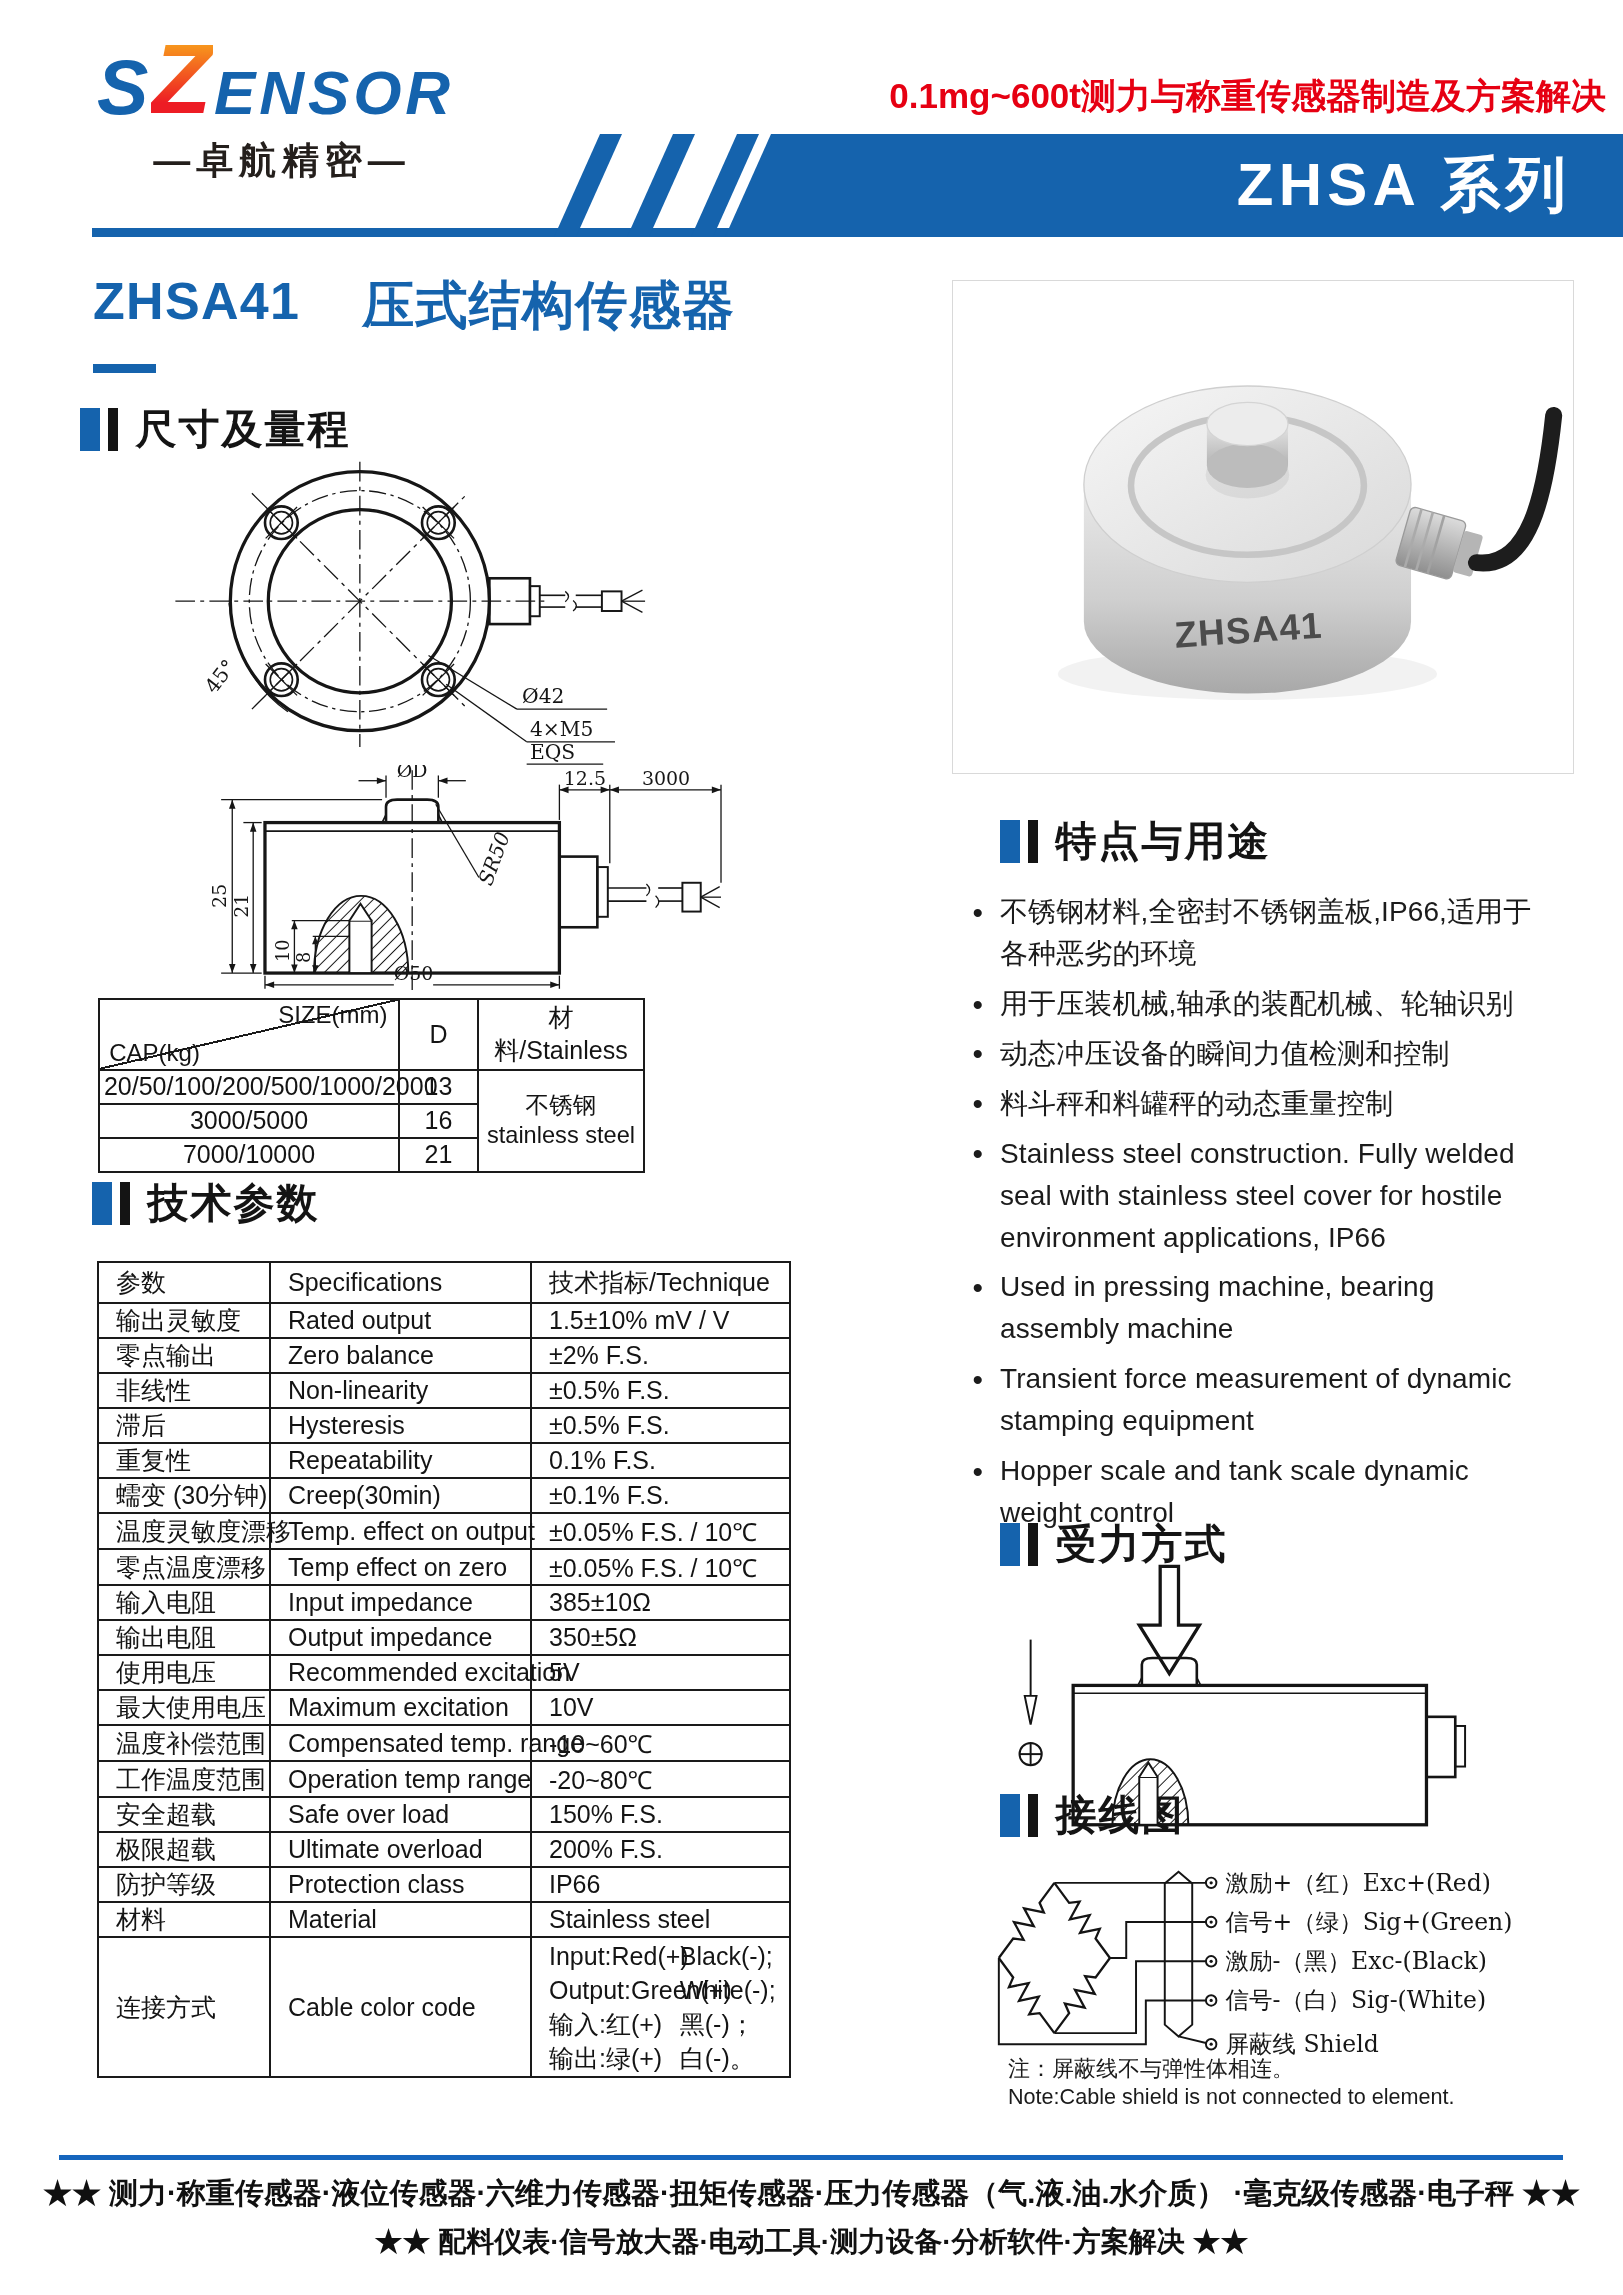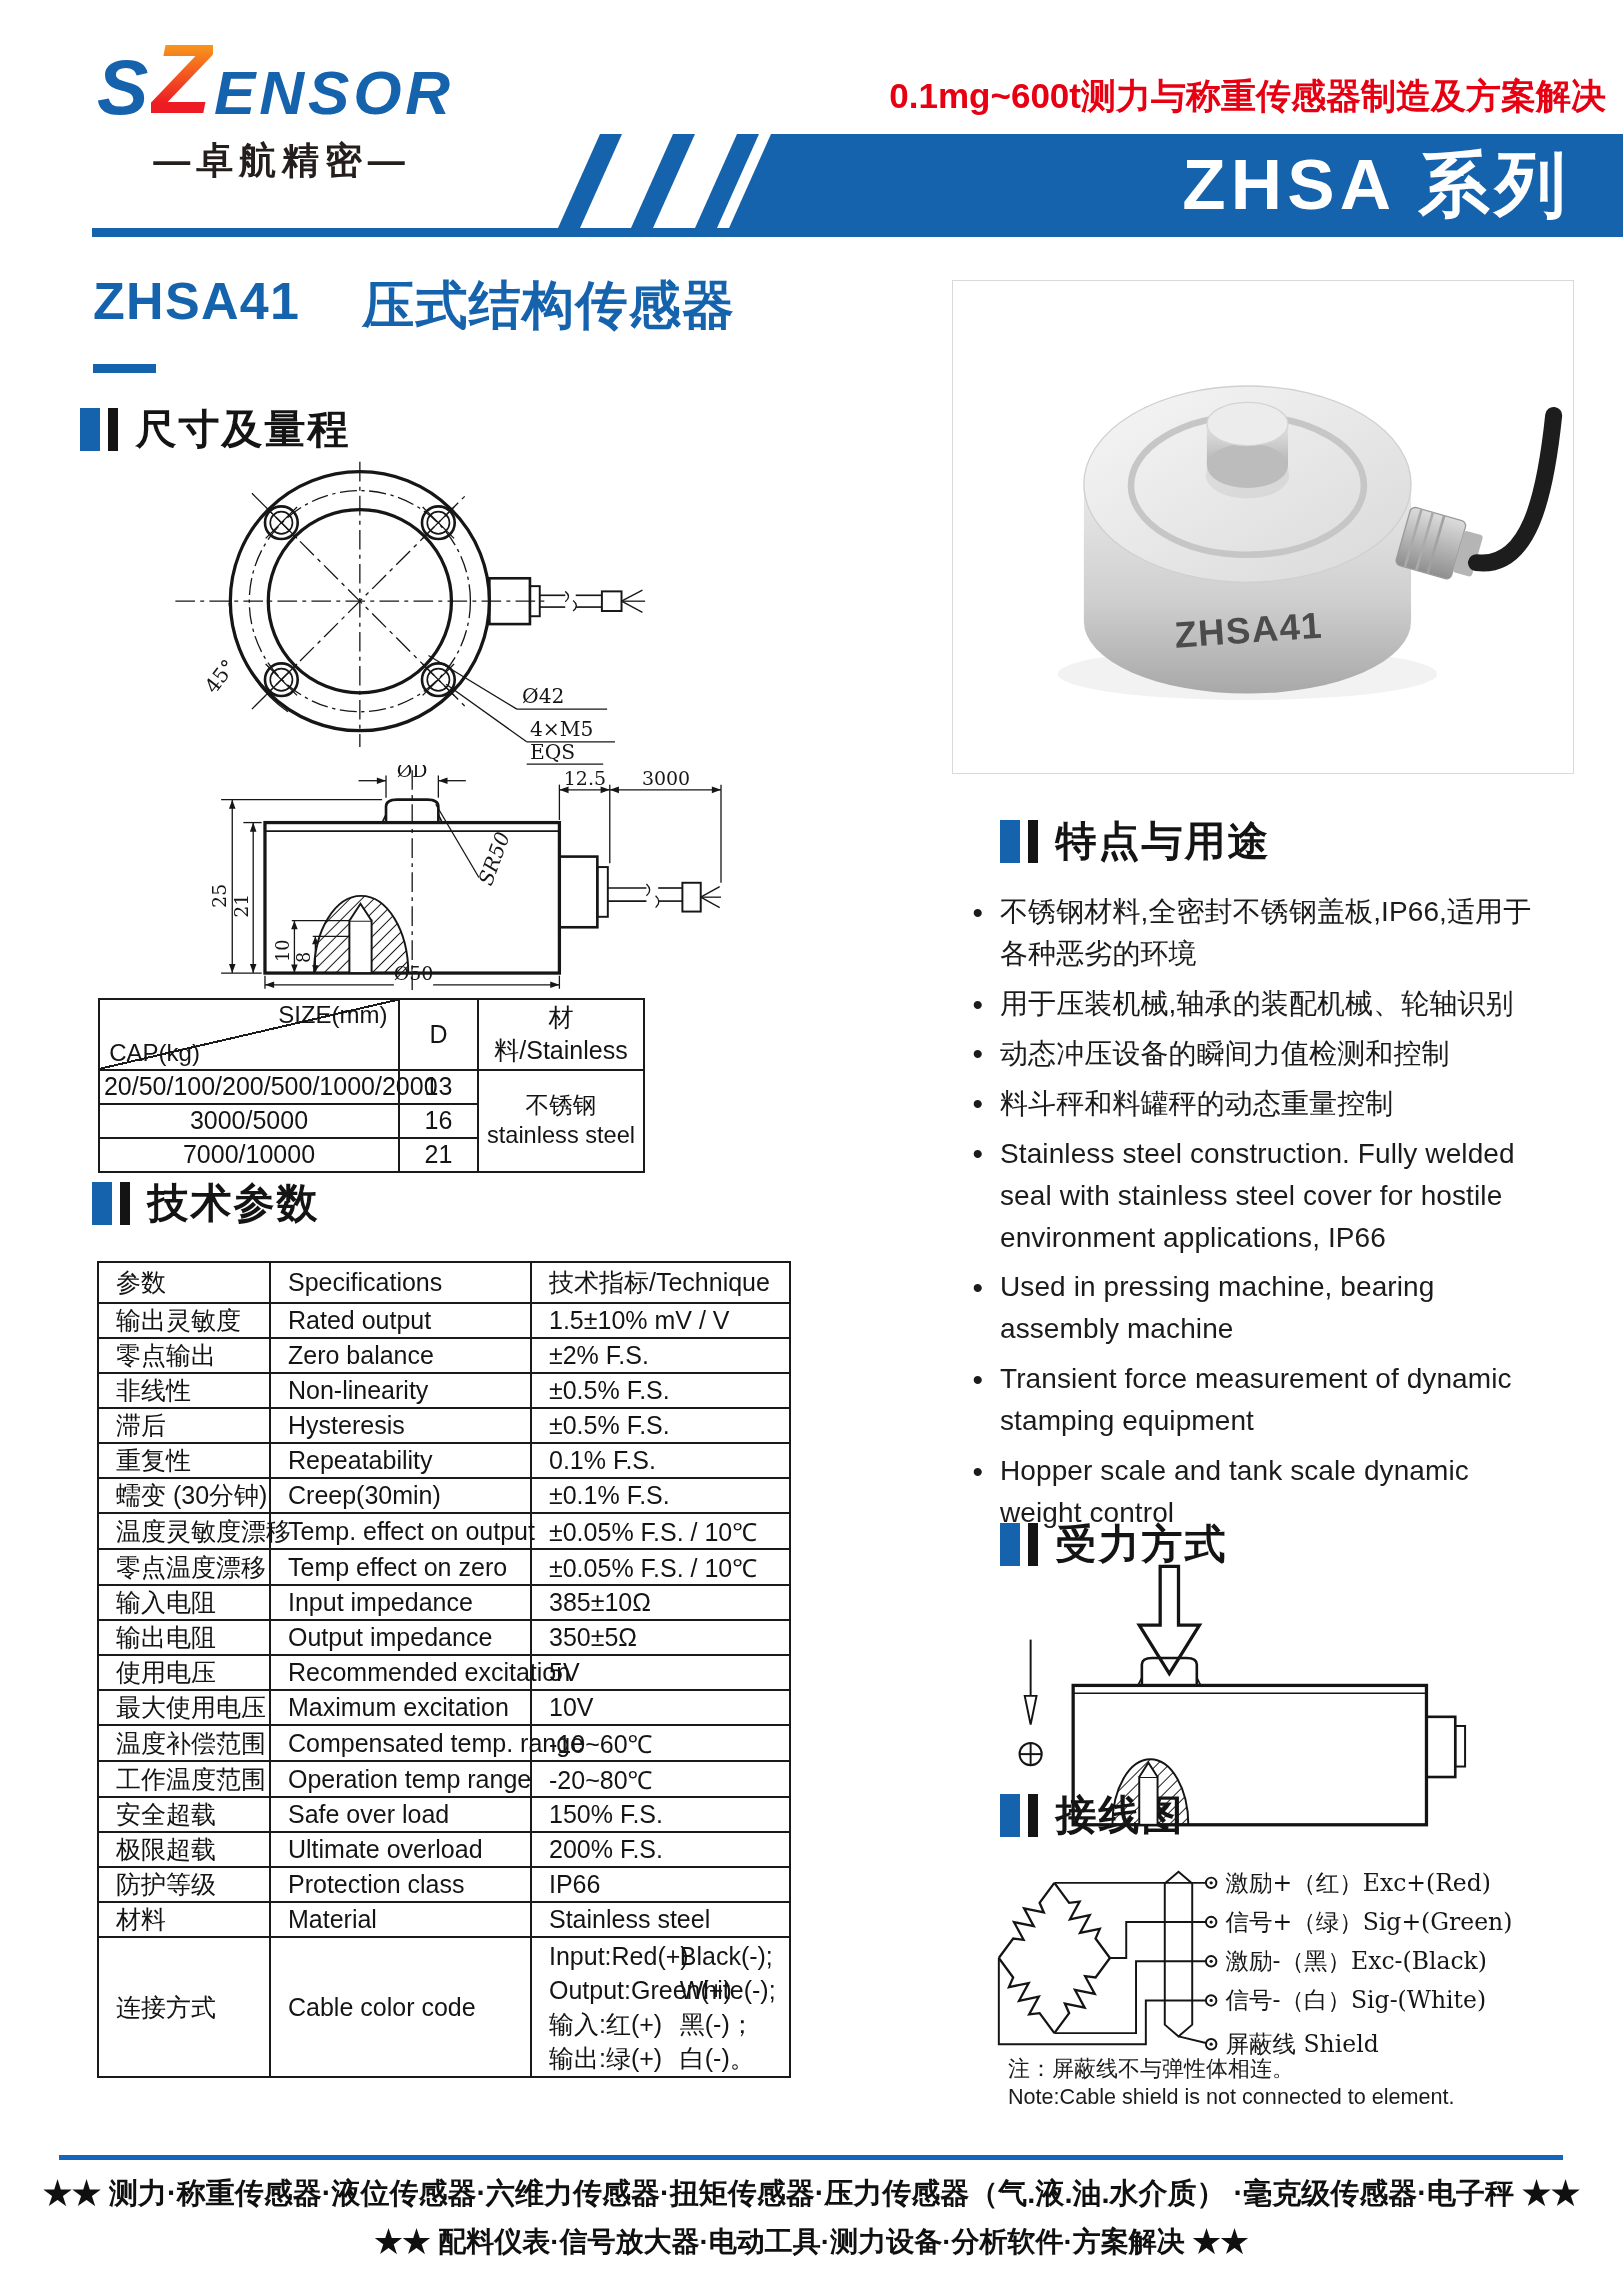--- a/index.html
+++ b/index.html
@@ -20,21 +20,21 @@
   .logo-word .lrest{font-size:62px; letter-spacing:3.9px;}
   .logo-sub{margin-top:17px; text-align:center; font-size:37px; font-weight:800; letter-spacing:5.9px; color:#241f1c; white-space:nowrap;}
   .tagline{position:absolute; right:17px; top:73px; font-size:35px; font-weight:800; color:var(--red); white-space:nowrap;}
   .header-rule{position:absolute; left:92px; right:0; top:228px; height:8.5px; background:var(--brand);}
   .stripe{position:absolute; top:134px; height:103px; width:68px; background:var(--brand);
           clip-path:polygon(46px 0,68px 0,22px 100%,0 100%);}
   .s1{left:554px;} .s2{left:627px;} .s3{left:691px;}
   .banner{position:absolute; top:134px; left:725px; right:0; height:103px; background:var(--brand);
           clip-path:polygon(46px 0,100% 0,100% 100%,0 100%);
           display:flex; align-items:center; justify-content:flex-end; padding-right:52px;
-          color:#fff; font-size:71px; font-weight:800; letter-spacing:5.2px; white-space:nowrap;}
+          color:#fff; font-size:60px; font-weight:800; letter-spacing:5.2px; white-space:nowrap;}
   
   .title{position:absolute; left:93px; top:271px; display:flex; gap:62px; color:var(--brand);
          font-size:52px; font-weight:900; letter-spacing:1.3px; white-space:nowrap;}
   .title-underline{position:absolute; left:93px; top:364px; width:63px; height:8.5px; background:var(--brand);}
   
   .sec{position:absolute; display:flex; align-items:center;}
   .sec .bb{width:19.6px; height:43px; background:var(--brand); margin-right:8.5px;}
   .sec .kb{width:9.8px; height:43px; background:var(--ink); margin-right:17.7px;}
   .sec .tt{font-size:41px; font-weight:900; letter-spacing:2px; color:var(--ink); white-space:nowrap;}
   

